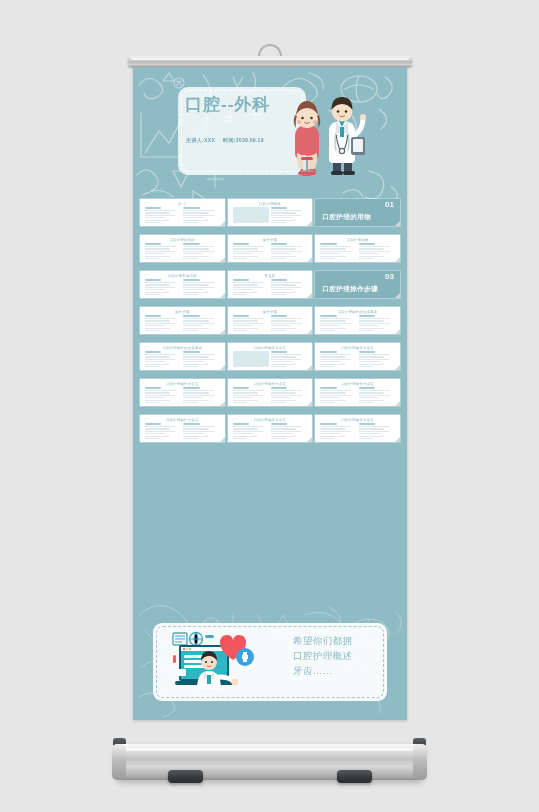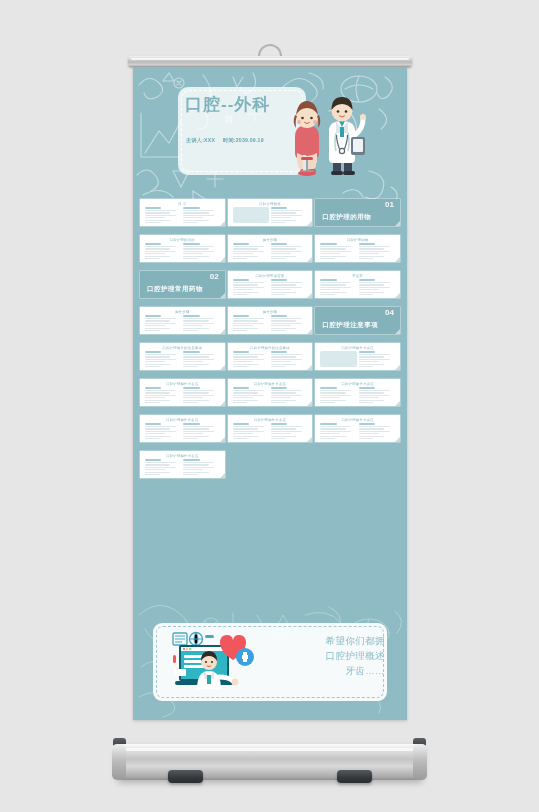--- a/index.html
+++ b/index.html
@@ -116,21 +116,21 @@
   .bottom-card{
     position:absolute; left:20px; top:18px; width:234px; height:78px;
     background:rgba(255,255,255,.92); border-radius:9px;
   }
   .bottom-card:before{
     content:""; position:absolute; inset:3px;
     border:1px dashed rgba(150,190,198,.85); border-radius:7px;
   }
   .bottom-text{
     position:absolute; right:22px; top:28px; width:92px;
-    color:#8bbcc6; font-size:9.5px; line-height:15px; text-align:right; letter-spacing:.4px;
+    color:#8bbcc6; font-size:9.5px; line-height:15px; letter-spacing:.4px;
   }
   .bottom-text span{ display:block; }
   .bottom-art{ position:absolute; left:38px; top:24px; width:95px; height:62px; }
 
   
   .base{
     position:absolute; left:116px; top:744px; width:308px; height:36px;
     background:linear-gradient(180deg,#fbfbfb 0%,#e3e3e3 16%,#c4c4c4 42%,#d8d8d8 62%,#a9a9a9 92%,#8f8f8f 100%);
     border-radius:6px;
     box-shadow:0 3px 6px rgba(0,0,0,.22);
@@ -397,69 +397,69 @@
               <div class="bar hd"></div>
               <div class="bar w85"></div>
               <div class="bar w70"></div>
               <div class="bar w85"></div>
               <div class="bar w55"></div>
               <div class="bar w70"></div>
               <div class="bar w40"></div>
             </div>
           </div>
         </div>
+        <div class="thumb">
+          <div class="t-head">口腔护理常用溶液</div>
+          <div class="bars">
+            <div class="col">
+              <div class="bar hd"></div>
+              <div class="bar w85"></div>
+              <div class="bar w70"></div>
+              <div class="bar w85"></div>
+              <div class="bar w55"></div>
+              <div class="bar w70"></div>
+              <div class="bar w40"></div>
+            </div>
+            <div class="col">
+              <div class="bar hd"></div>
+              <div class="bar w85"></div>
+              <div class="bar w70"></div>
+              <div class="bar w85"></div>
+              <div class="bar w55"></div>
+              <div class="bar w70"></div>
+              <div class="bar w40"></div>
+            </div>
+          </div>
+        </div>
+        <div class="thumb">
+          <div class="t-head">常见药</div>
+          <div class="bars">
+            <div class="col">
+              <div class="bar hd"></div>
+              <div class="bar w85"></div>
+              <div class="bar w70"></div>
+              <div class="bar w85"></div>
+              <div class="bar w55"></div>
+              <div class="bar w70"></div>
+              <div class="bar w40"></div>
+            </div>
+            <div class="col">
+              <div class="bar hd"></div>
+              <div class="bar w85"></div>
+              <div class="bar w70"></div>
+              <div class="bar w85"></div>
+              <div class="bar w55"></div>
+              <div class="bar w70"></div>
+              <div class="bar w40"></div>
+            </div>
+          </div>
+        </div>
         <div class="thumb dark">
-          <div class="sec-num">02</div>
-          <div class="sec-title">口腔护理常用药物</div>
-        </div>
-        <div class="thumb">
-          <div class="t-head">口腔护理常用溶液</div>
-          <div class="bars">
-            <div class="col">
-              <div class="bar hd"></div>
-              <div class="bar w85"></div>
-              <div class="bar w70"></div>
-              <div class="bar w85"></div>
-              <div class="bar w55"></div>
-              <div class="bar w70"></div>
-              <div class="bar w40"></div>
-            </div>
-            <div class="col">
-              <div class="bar hd"></div>
-              <div class="bar w85"></div>
-              <div class="bar w70"></div>
-              <div class="bar w85"></div>
-              <div class="bar w55"></div>
-              <div class="bar w70"></div>
-              <div class="bar w40"></div>
-            </div>
-          </div>
-        </div>
-        <div class="thumb">
-          <div class="t-head">常见药</div>
-          <div class="bars">
-            <div class="col">
-              <div class="bar hd"></div>
-              <div class="bar w85"></div>
-              <div class="bar w70"></div>
-              <div class="bar w85"></div>
-              <div class="bar w55"></div>
-              <div class="bar w70"></div>
-              <div class="bar w40"></div>
-            </div>
-            <div class="col">
-              <div class="bar hd"></div>
-              <div class="bar w85"></div>
-              <div class="bar w70"></div>
-              <div class="bar w85"></div>
-              <div class="bar w55"></div>
-              <div class="bar w70"></div>
-              <div class="bar w40"></div>
-            </div>
-          </div>
+          <div class="sec-num">03</div>
+          <div class="sec-title">口腔护理操作步骤</div>
         </div>
         <div class="thumb">
           <div class="t-head">操作步骤</div>
           <div class="bars">
             <div class="col">
               <div class="bar hd"></div>
               <div class="bar w85"></div>
               <div class="bar w70"></div>
               <div class="bar w85"></div>
               <div class="bar w55"></div>
@@ -492,24 +492,20 @@
             <div class="col">
               <div class="bar hd"></div>
               <div class="bar w85"></div>
               <div class="bar w70"></div>
               <div class="bar w85"></div>
               <div class="bar w55"></div>
               <div class="bar w70"></div>
               <div class="bar w40"></div>
             </div>
           </div>
-        </div>
-        <div class="thumb dark">
-          <div class="sec-num">04</div>
-          <div class="sec-title">口腔护理注意事项</div>
         </div>
         <div class="thumb">
           <div class="t-head">口腔护理操作的注意事项</div>
           <div class="bars">
             <div class="col">
               <div class="bar hd"></div>
               <div class="bar w85"></div>
               <div class="bar w70"></div>
               <div class="bar w85"></div>
               <div class="bar w55"></div>

